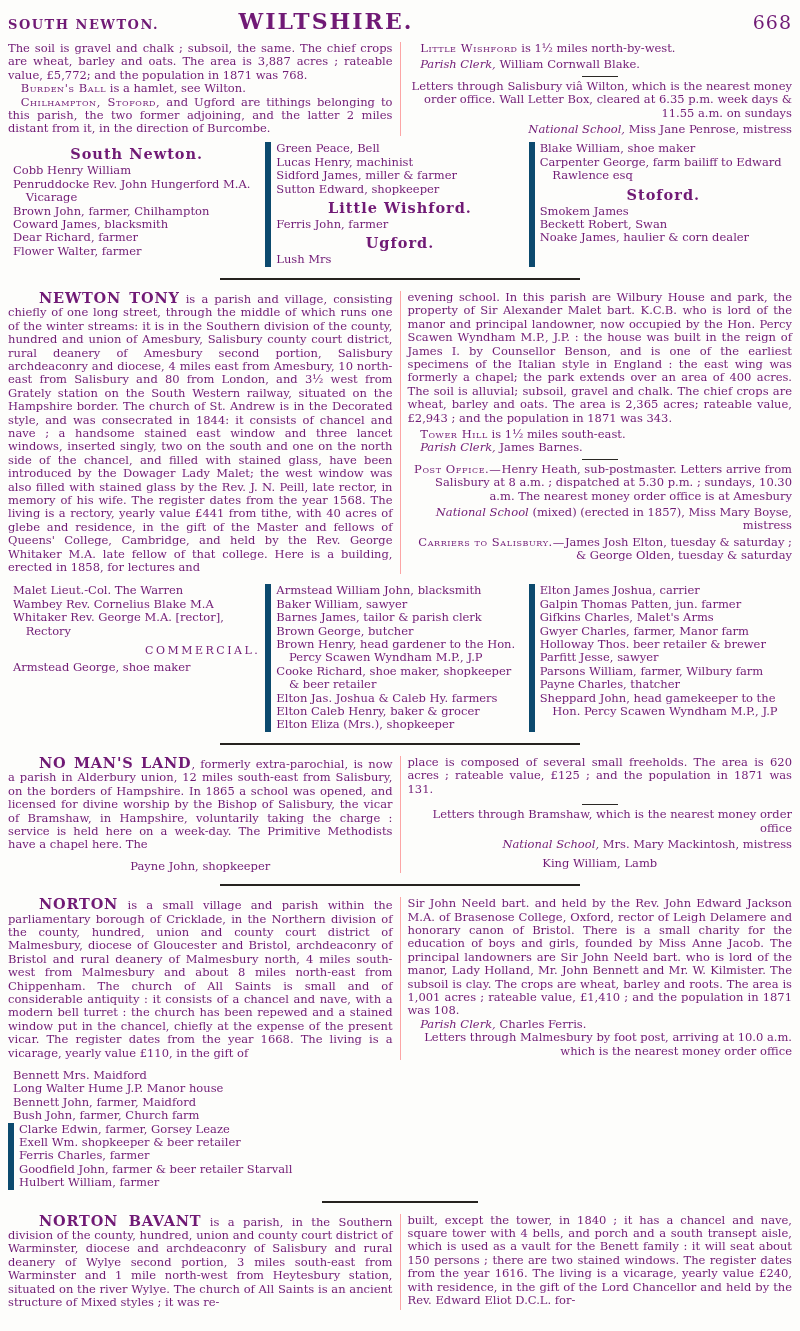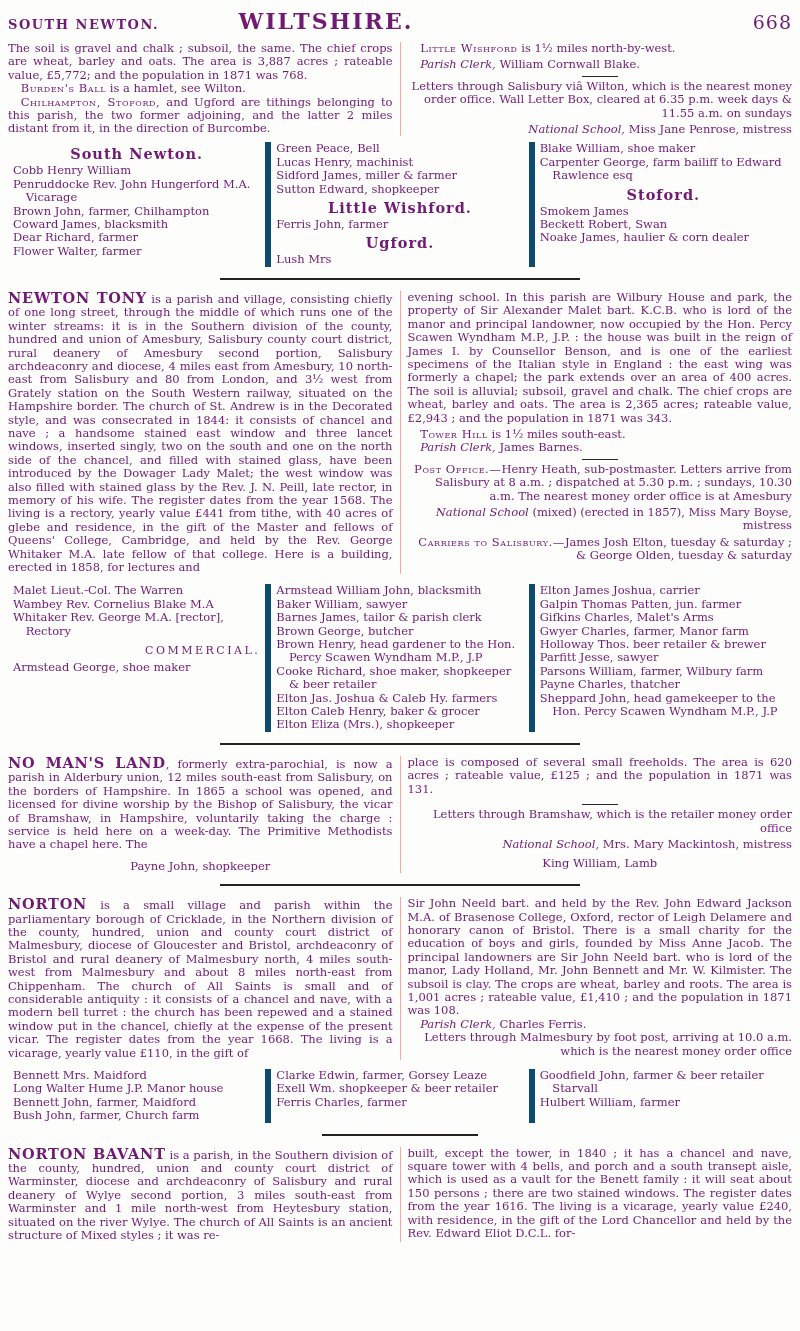--- a/index.html
+++ b/index.html
@@ -16,21 +16,21 @@
   
   .twocol{display:flex;}
   .twocol .col{flex:1;min-width:0;}
   .twocol .col.left{padding-right:7px;}
   .twocol .col.right{border-left:1px solid #fca5a5;padding-left:7px;}
   p{margin:0;font-size:11.5px;line-height:13.4px;text-align:justify;}
   p.indent{text-indent:1.1em;}
   p.hang{padding-left:1.1em;text-indent:-1.1em;text-align:right;}
   .sc{font-variant:small-caps;letter-spacing:0.6px;}
   .it{font-style:italic;}
-  .lead{font-weight:bold;font-size:14.5px;letter-spacing:0.8px;}
+  .lead{font-weight:bold;font-size:14.5px;letter-spacing:0.8px;margin-left:31px;}
   .dashsep{width:36px;border-top:1.5px solid #2a2824;margin:4px auto 3px auto;height:0;}
   
   .dir{display:flex;margin-top:6px;}
   .dir .dcol{flex:1;min-width:0;padding:0 5px;}
   .dir .dcol + .dcol{border-left:6px solid #0c4a6e;}
   .dir-entry{font-size:11.5px;line-height:13.4px;padding-left:1.1em;text-indent:-1.1em;text-align:left;margin:0;}
   .place-heading{text-align:center;font-weight:bold;font-size:14.5px;letter-spacing:1px;margin:3px 0 2px 0;}
   .sub-heading{text-align:right;font-size:11px;letter-spacing:2.5px;margin:6px 0 4px 0;}
   
   .hrule{border:none;border-top:2px solid #26231f;width:46%;margin:11px auto 11px auto;height:0;}
@@ -166,40 +166,40 @@
   <hr class="hrule">
 
   <div class="twocol section">
     <div class="col left">
       <p><span class="lead">NO MAN'S LAND</span><span>, formerly extra-parochial, is now a parish in Alderbury union, 12 miles south-east from Salisbury, on the borders of Hampshire.  In 1865 a school was opened, and licensed for divine worship by the Bishop of Salisbury, the vicar of Bramshaw, in Hampshire, voluntarily taking the charge : service is held here on a week-day.  The Primitive Methodists have a chapel here.  The</span></p>
       <p class="centered-entry" style="margin-top:8px;">Payne John, shopkeeper</p>
     </div>
     <div class="col right">
       <p>place is composed of several small freeholds.  The area is 620 acres ; rateable value, £125 ; and the population in 1871 was 131.</p>
       <div class="dashsep" style="margin-top:8px;"></div>
-      <p class="hang">Letters through Bramshaw, which is the retailer money order office</p>
+      <p class="hang">Letters through Bramshaw, which is the nearest money order office</p>
       <p class="hang sp-above"><span class="it">National School,</span><span> Mrs. Mary Mackintosh, mistress</span></p>
       <p class="centered-entry" style="margin-top:6px;">King William, Lamb</p>
     </div>
   </div>
 
   <hr class="hrule">
 
   <div class="twocol section">
     <div class="col left">
       <p><span class="lead">NORTON</span><span> is a small village and parish within the parliamentary borough of Cricklade, in the Northern division of the county, hundred, union and county court district of Malmesbury, diocese of Gloucester and Bristol, archdeaconry of Bristol and rural deanery of Malmesbury north, 4 miles south-west from Malmesbury and about 8 miles north-east from Chippenham.  The church of All Saints is small and of considerable antiquity : it consists of a chancel and nave, with a modern bell turret : the church has been repewed and a stained window put in the chancel, chiefly at the expense of the present vicar.  The register dates from the year 1668.  The living is a vicarage, yearly value £110, in the gift of</span></p>
     </div>
     <div class="col right">
       <p>Sir John Neeld bart. and held by the Rev. John Edward Jackson M.A. of Brasenose College, Oxford, rector of Leigh Delamere and honorary canon of Bristol.  There is a small charity for the education of boys and girls, founded by Miss Anne Jacob.  The principal landowners are Sir John Neeld bart. who is lord of the manor, Lady Holland, Mr. John Bennett and Mr. W. Kilmister.  The subsoil is clay.  The crops are wheat, barley and roots.  The area is 1,001 acres ; rateable value, £1,410 ; and the population in 1871 was 108.</p>
       <p class="indent"><span class="it">Parish Clerk,</span><span> Charles Ferris.</span></p>
       <p class="hang">Letters through Malmesbury by foot post, arriving at 10.0 a.m. which is the nearest money order office</p>
     </div>
   </div>
 
-  <div class="dir" style="margin-top:9px;">
+  <div class="dir" style="margin-top:9px;flex-direction:column;">
     <div class="dcol">
       <div>
           <p class="dir-entry">Bennett Mrs. Maidford</p>
           <p class="dir-entry">Long Walter Hume J.P. Manor house</p>
           <p class="dir-entry">Bennett John, farmer, Maidford</p>
           <p class="dir-entry">Bush John, farmer, Church farm</p>
         </div>
     </div>
     <div class="dcol">
       <div>

